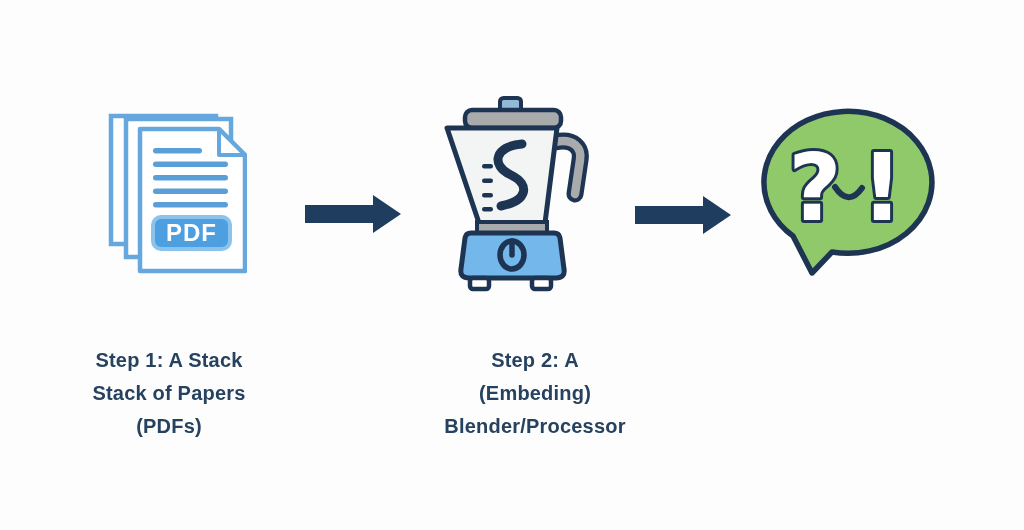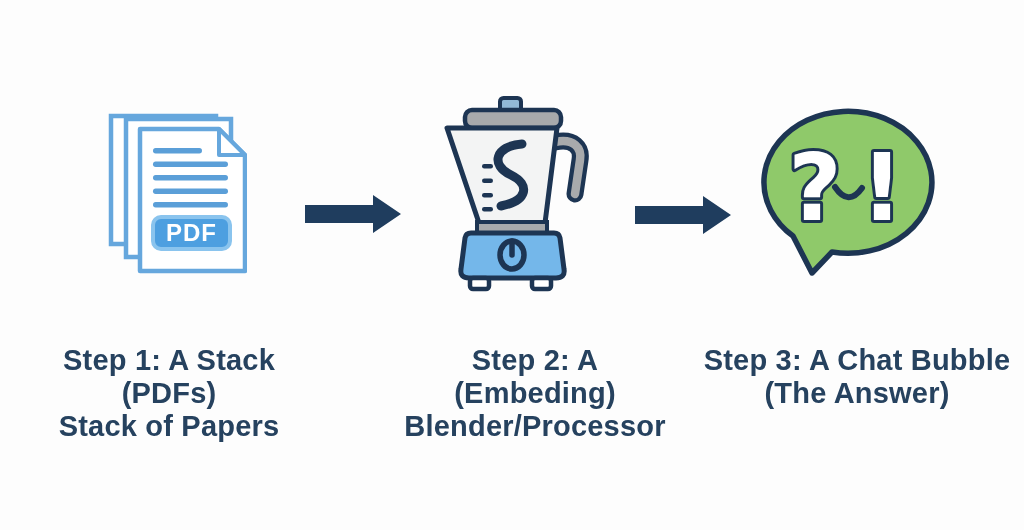--- a/index.html
+++ b/index.html
@@ -4,21 +4,21 @@
 <style>
   html,body { margin:0; padding:0; background:#ffffff; }
   .canvas {
     position:relative; width:1024px; height:530px;
     background:var(--background,#fdfdfd); overflow:hidden;
     font-family:"Liberation Sans", sans-serif;
   }
   .abs { position:absolute; }
   .caption {
     position:absolute; top:344px; text-align:center;
-    font-size:29px; line-height:33px; font-weight:700;
+    font-size:20px; line-height:33px; font-weight:700;
     color:var(--text,#26425f); letter-spacing:.2px;
   }
   .c1 { left:29px;  width:280px; }
   .c2 { left:394px; width:282px; }
   .c3 { left:695px; width:324px; }
   svg text.badge {
     font-family:"Liberation Sans", sans-serif; font-weight:700;
     fill:#ffffff; letter-spacing:1px;
   }
   svg text.glyph {
@@ -79,26 +79,22 @@
 
   <svg class="abs" style="left:755px; top:103px;" width="185" height="185" viewBox="0 0 185 185">
     <path d="M 77 149 A 84 71 0 1 0 38 133 L 57 170 Z" fill="var(--green)" stroke="var(--navy)" stroke-width="5.5" stroke-linejoin="round"></path>
     <text class="glyph" x="60" y="117" font-size="92" text-anchor="middle">?</text>
     <text class="glyph" x="127" y="117" font-size="92" text-anchor="middle">!</text>
     <path d="M 80 84 Q 93.5 104 107 85" fill="none" stroke="var(--navy)" stroke-width="6" stroke-linecap="round"></path>
   </svg>
 
   <div class="caption c1">
     <div>Step 1: A Stack</div>
+    <div>Stack of Papers</div>
     <div>(PDFs)</div>
-    <div>Stack of Papers</div>
   </div>
   <div class="caption c2">
     <div>Step 2: A</div>
     <div>(Embeding)</div>
     <div>Blender/Processor</div>
   </div>
-  <div class="caption c3">
-    <div>Step 3: A Chat Bubble</div>
-    <div>(The Answer)</div>
-  </div>
 
 </div>
 
 </body></html>

